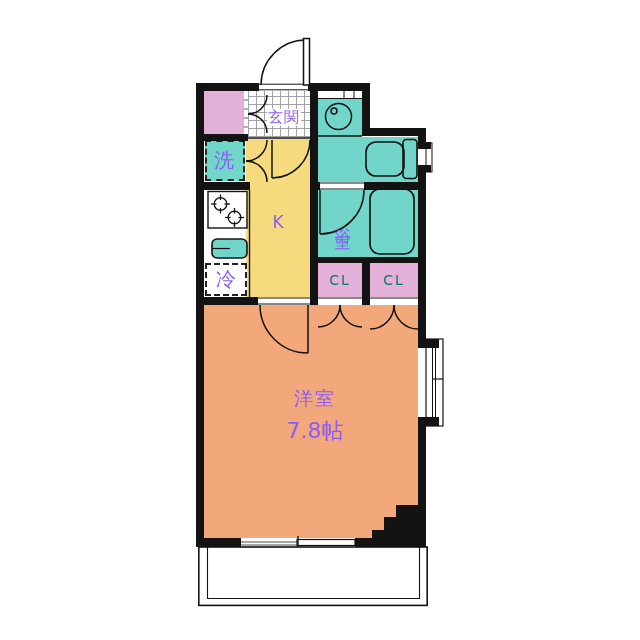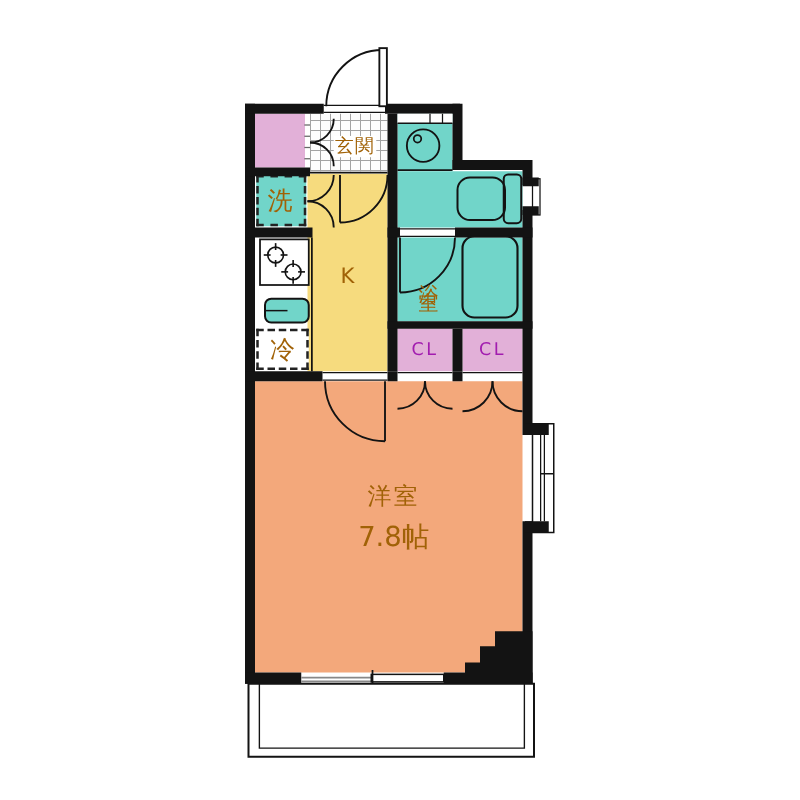--- a/index.html
+++ b/index.html
@@ -8,27 +8,27 @@
   .abs{position:absolute;box-sizing:border-box;}
   .fill-teal{background:#71d5c9;}
   .fill-pink{background:#e2b0d8;}
   .fill-yellow{background:#f6db7e;}
   .fill-orange{background:#f3a87b;}
   .tiles{background-color:#fdfdfd;
     background-image:repeating-linear-gradient(0deg,#a3a3a3 0 1px,transparent 1px 8px),
                      repeating-linear-gradient(90deg,#a3a3a3 0 1px,transparent 1px 8px);}
   .dashed-teal{background:#71d5c9;border:2px dashed #222;}
   .dashed-white{background:#ffffff;border:2px dashed #222;}
-  .lbl{position:absolute;transform:translate(-50%,-50%);color:#a16207;font-weight:500;
+  .lbl{position:absolute;transform:translate(-50%,-50%);color:#8b5cf6;font-weight:500;
        white-space:nowrap;line-height:1.1;}
   .lbl-entrance{font-size:15px;letter-spacing:1px;background:#fff;padding:0 1px;}
   .lbl-washer,.lbl-fridge{font-size:20px;}
   .lbl-kitchen{font-size:17px;}
   .lbl-bath{font-size:16px;writing-mode:vertical-rl;text-orientation:upright;letter-spacing:5px;}
-  .lbl-cl{font-size:14px;letter-spacing:2px;color:#a21caf;}
+  .lbl-cl{font-size:14px;letter-spacing:2px;color:#0f766e;}
   .lbl-room{font-size:19px;letter-spacing:2px;}
   .lbl-size{font-size:22px;}
   svg{position:absolute;left:0;top:0;}
 </style>
 </head>
 <body>
 
 <div class="stage">
 
   <div class="abs fill-pink" style="left:204px;top:91px;width:40px;height:43px;"></div>

